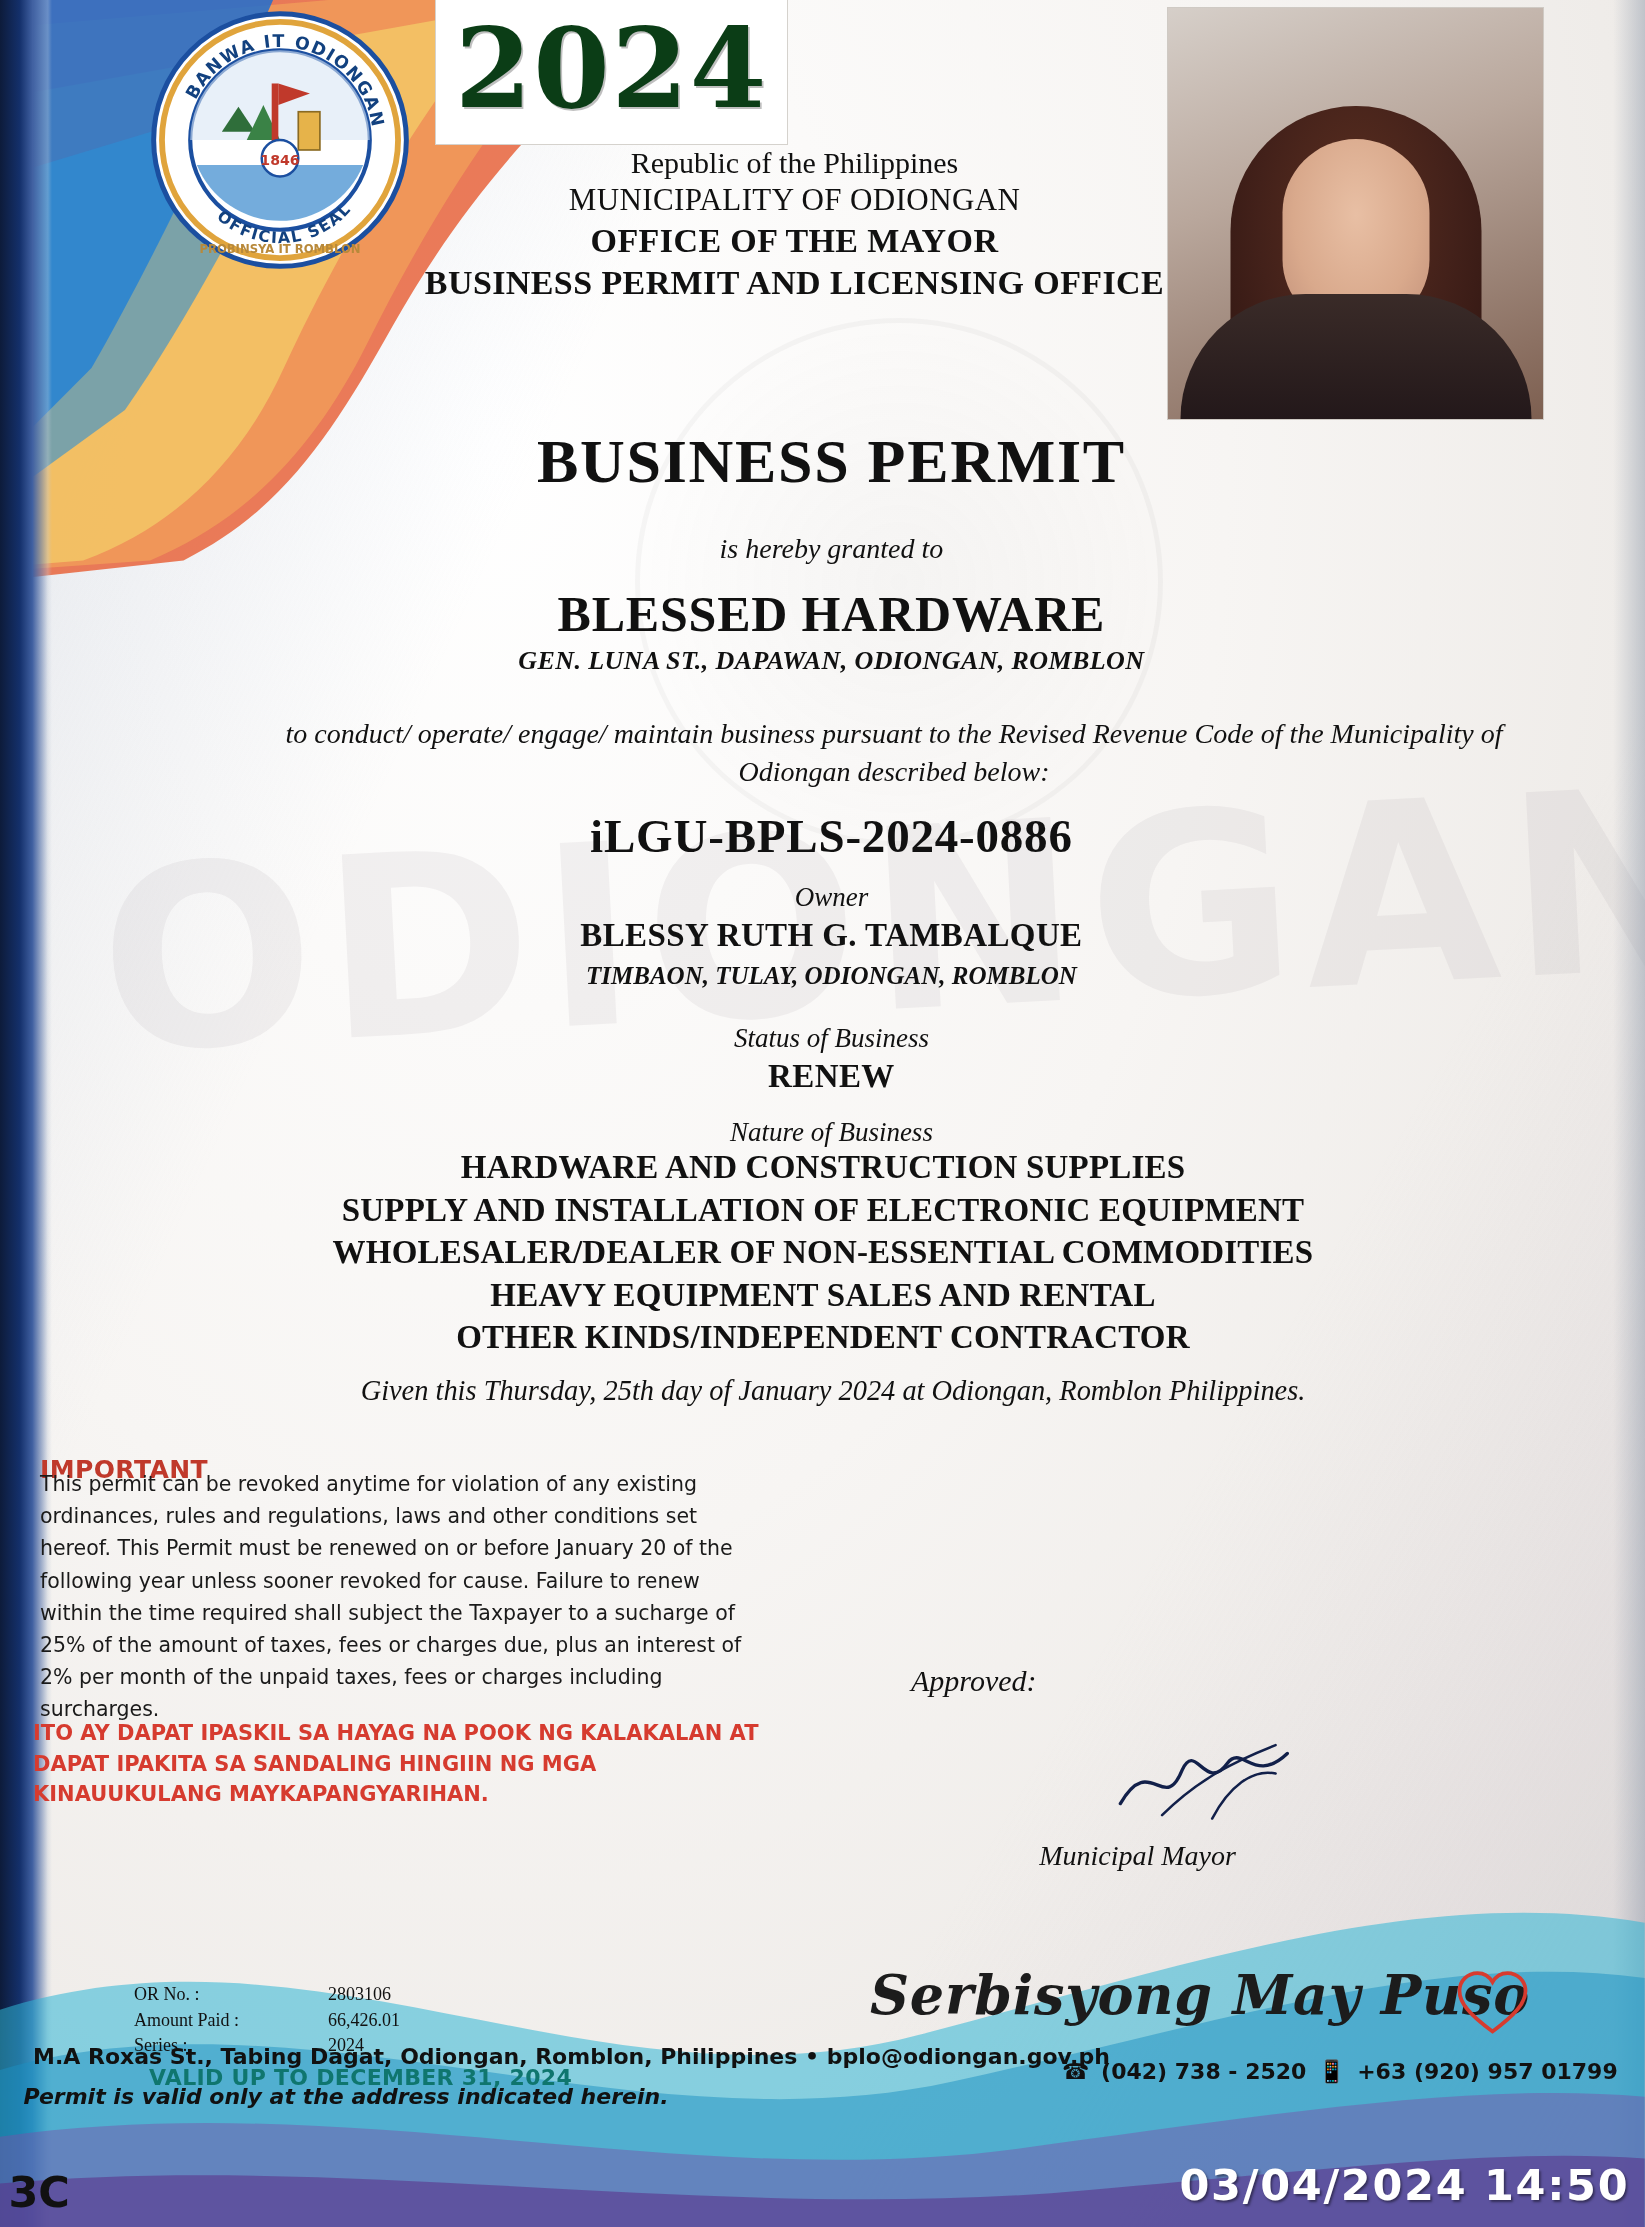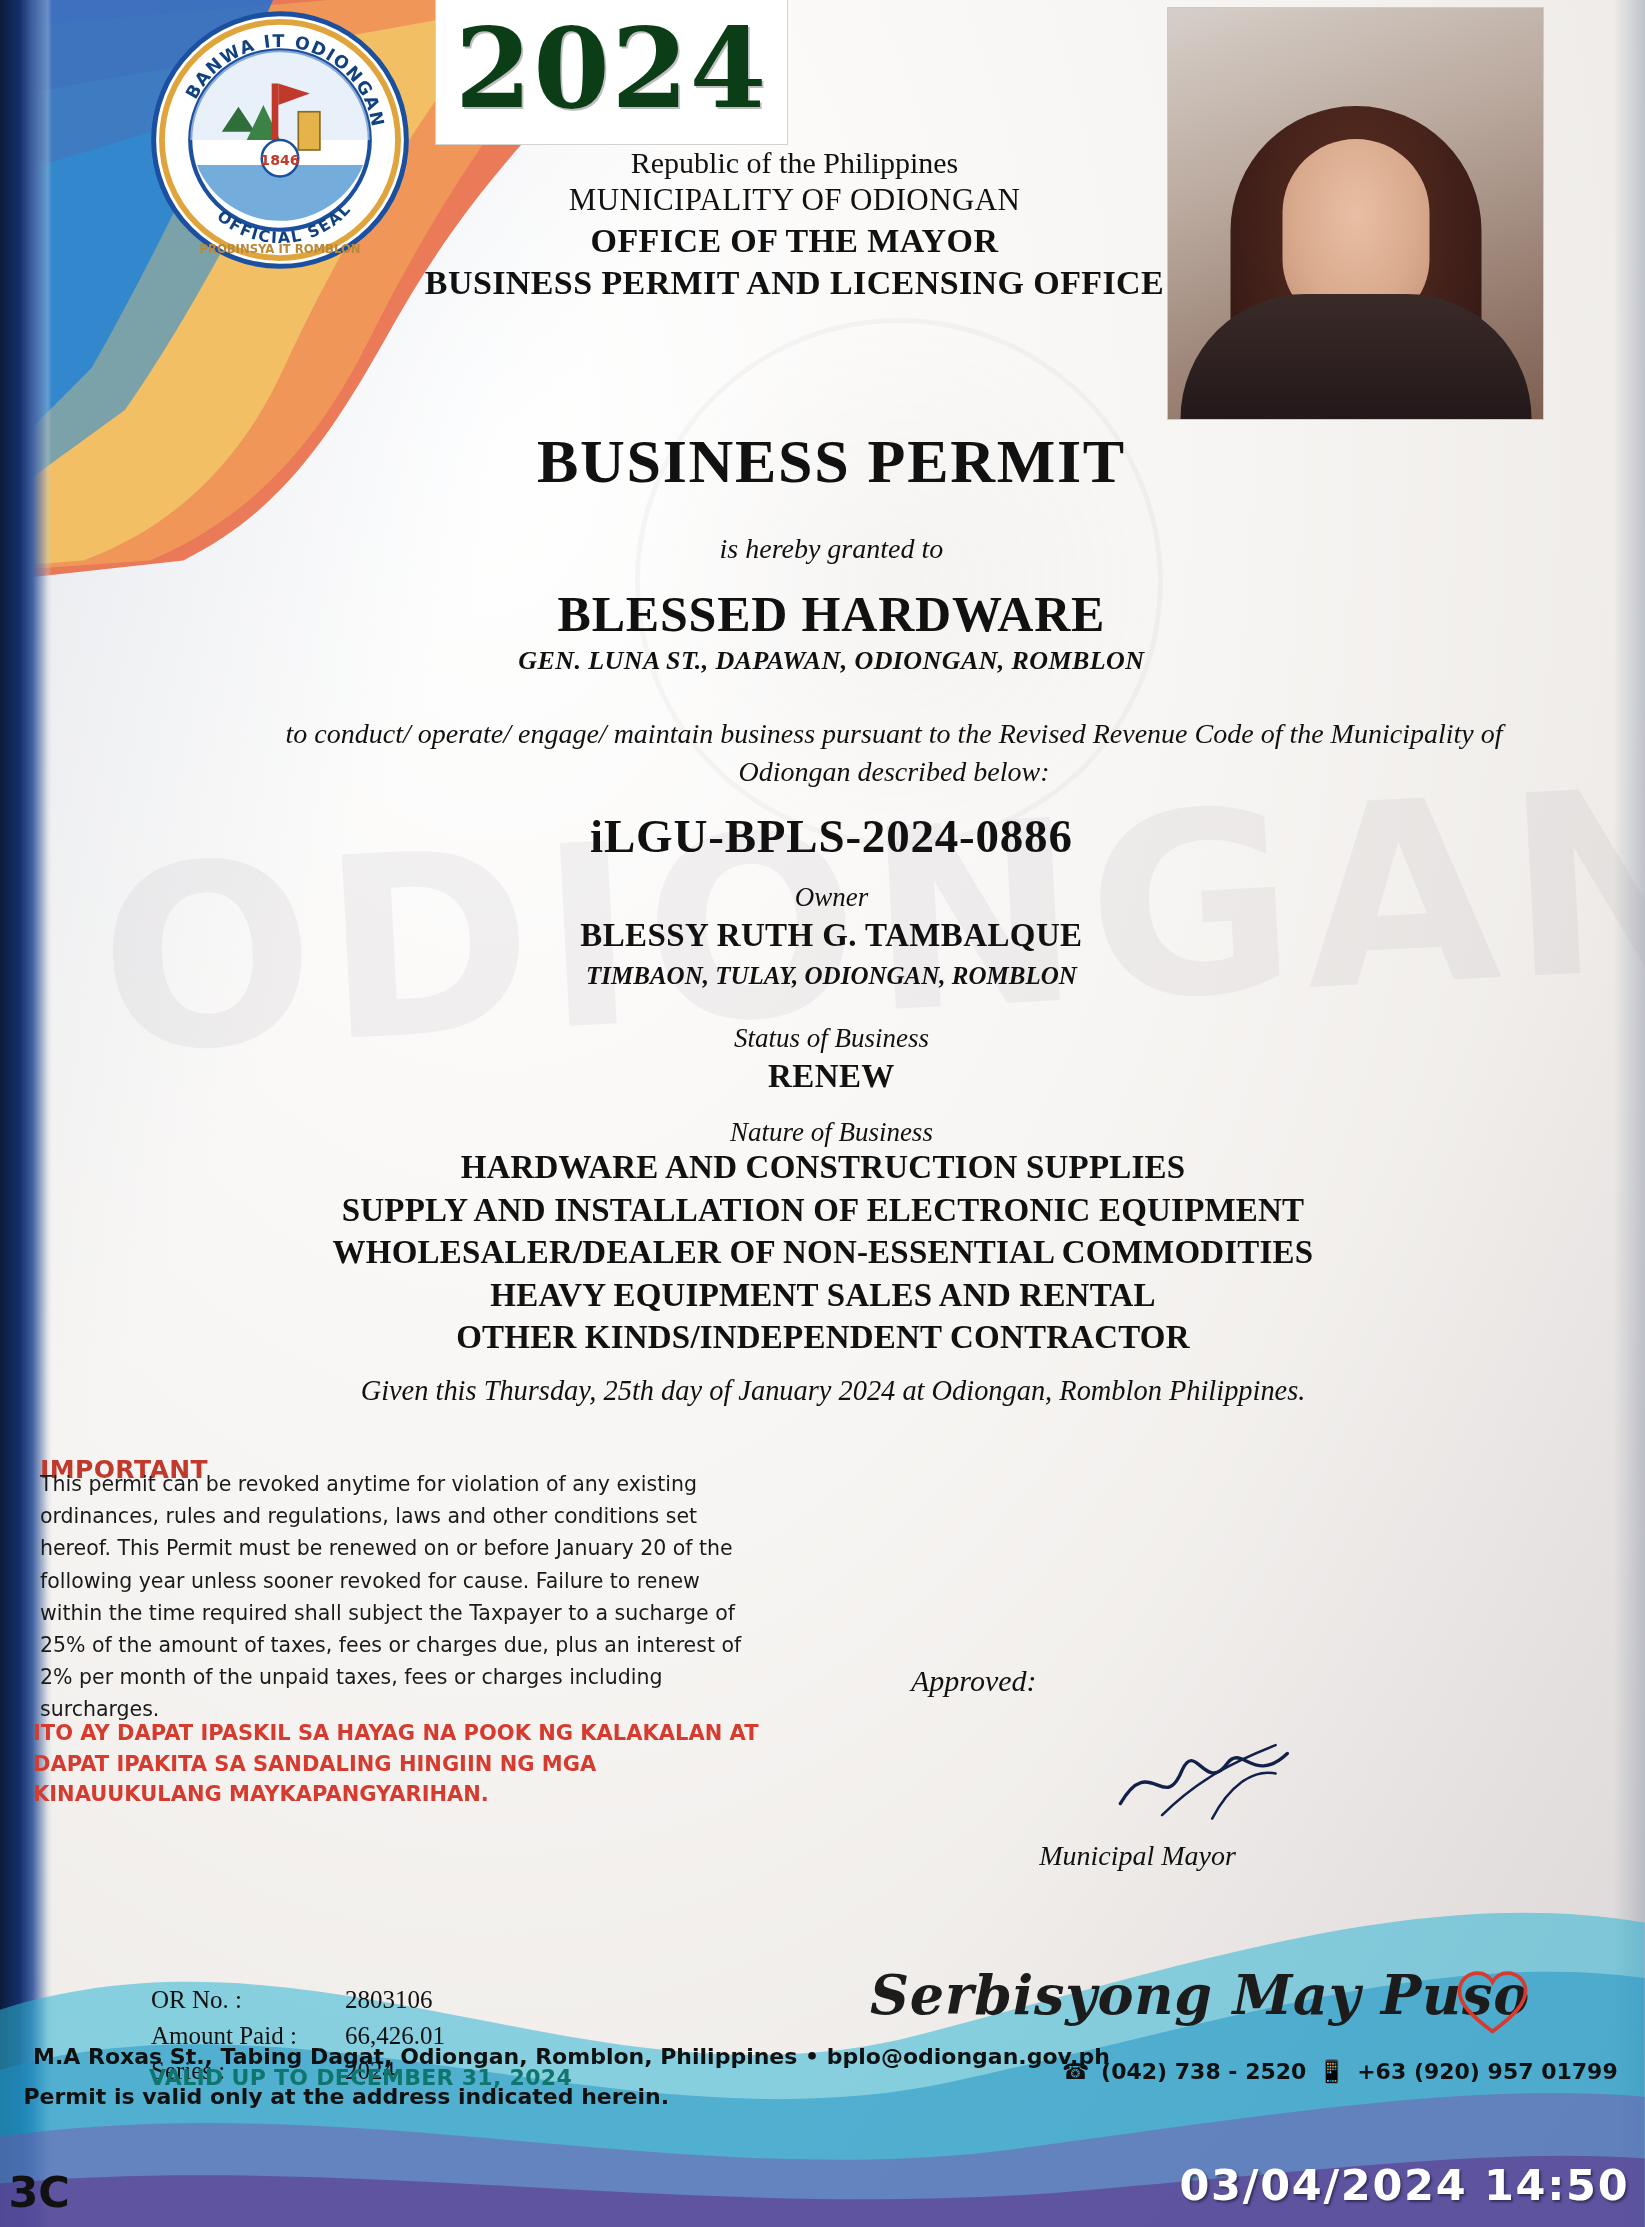--- a/index.html
+++ b/index.html
@@ -314,22 +314,22 @@
     left: 803px; top: 1840px;
     width: 669px;
     text-align: center;
     font-size: 28px;
     font-style: italic;
   }
 
   
   .or-block {
     position: absolute;
-    left: 151px; top: 1982px;
-    font-size: 25px;
+    left: 134px; top: 1982px;
+    font-size: 18px;
     line-height: 1.42;
   }
   .or-block .row { display: flex; }
   .or-block .k { width: 194px; }
   .or-block .v { font-weight: 400; }
 
   .valid-line {
     position: absolute;
     left: 149px; top: 2065px;
     font-family: "DejaVu Sans", sans-serif;
@@ -346,20 +346,21 @@
     font-size: 22px;
     color: #111;
   }
   .valid-addr {
     position: absolute;
     left: 23.4px; top: 2084px;
     font-family: "DejaVu Sans", sans-serif;
     font-weight: 700;
     font-size: 22px;
     color: #111;
+    font-style: italic;
   }
   .tagline {
     position: absolute;
     left: 870px; top: 1963px;
     font-family: "DejaVu Serif", serif;
     font-style: italic;
     font-weight: 700;
     font-size: 54px;
     color: #1c1c1c;
     letter-spacing: 0.8px;

